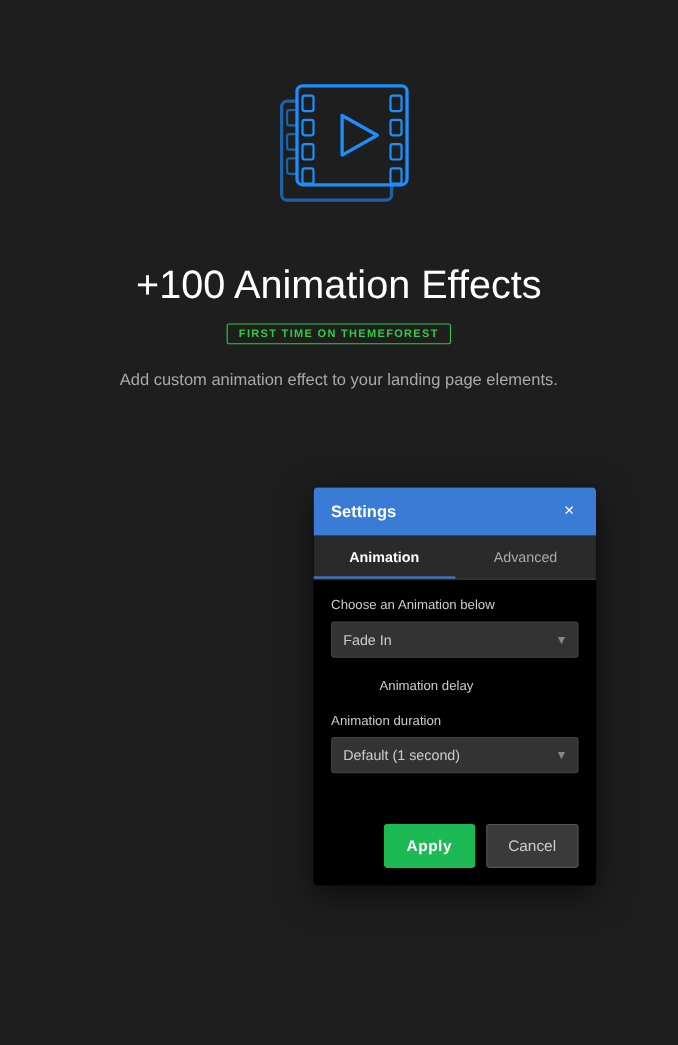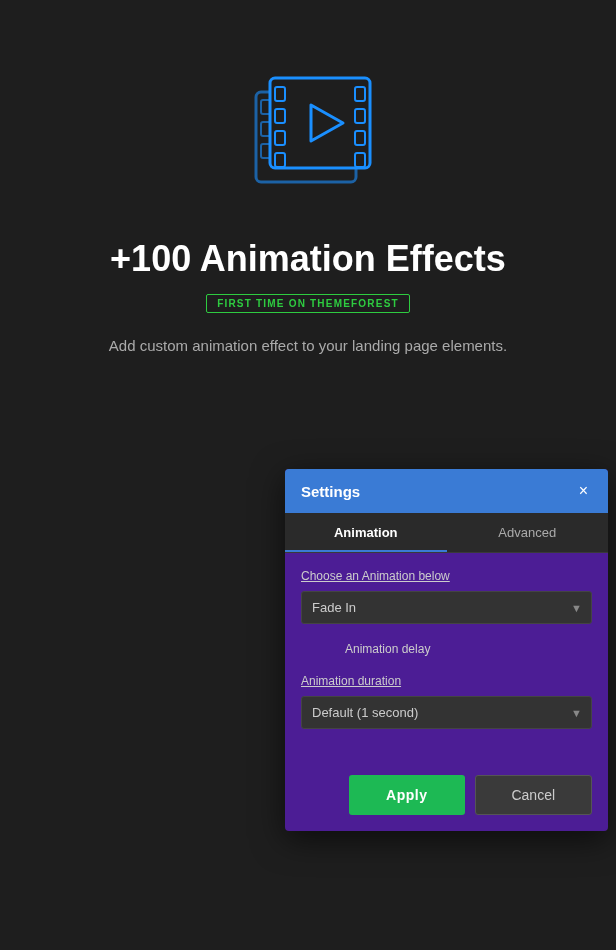--- a/index.html
+++ b/index.html
@@ -22,21 +22,21 @@
 
     .film-icon {
       width: 160px;
       height: 160px;
       margin-bottom: 28px;
     }
 
     .hero-title {
       color: #ffffff;
       font-size: 36px;
-      font-weight: 700;
+      font-weight: 400;
       text-align: center;
       margin-bottom: 14px;
     }
 
     .badge {
       border: 1.5px solid #2ecc40;
       color: #2ecc40;
       font-size: 10px;
       font-weight: 700;
       letter-spacing: 1.2px;
@@ -50,23 +50,23 @@
       font-size: 15px;
       text-align: center;
       max-width: 420px;
       line-height: 1.5;
     }
 
     
     .modal-overlay {
       position: absolute;
       left: 285px;
-      top: 469px;
-      width: 323px;
-      background: #4c1d95;
+      top: 443px;
+      width: 257px;
+      background: #000000;
       border-radius: 4px;
       box-shadow: 0 8px 32px rgba(0,0,0,0.6);
       overflow: hidden;
     }
 
     .modal-header {
       background: #3a7bd5;
       display: flex;
       align-items: center;
       justify-content: space-between;
@@ -122,21 +122,20 @@
 
     .modal-body {
       padding: 16px;
     }
 
     .form-label {
       color: #cccccc;
       font-size: 12px;
       margin-bottom: 8px;
       display: block;
-      text-decoration: underline;
     }
 
     .select-wrapper {
       position: relative;
       margin-bottom: 18px;
     }
 
     .form-select {
       width: 100%;
       background: #333333;

